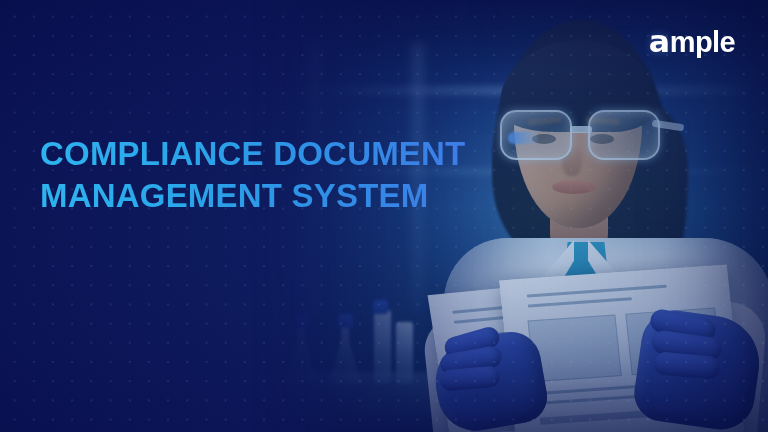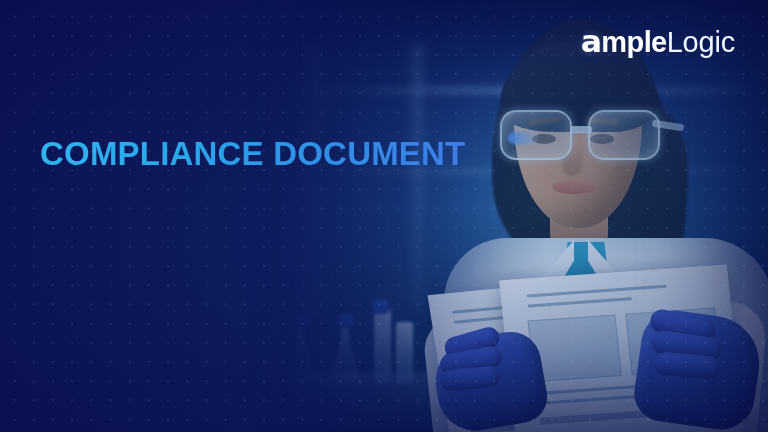--- a/index.html
+++ b/index.html
@@ -398,20 +398,20 @@
       <div class="cool-wash"></div>
       <div class="blue-tint"></div>
       <div class="vignette"></div>
       <div class="photo-dots"></div>
     </div>
   </div>
 
   <div class="logo">
     <span class="logo-mark">a</span>
       <span class="logo-ample">mple</span>
-      <span class="logo-logic">Logic</span>
   </div>
 
   <h1 class="headline">
     <span class="hl-line">COMPLIANCE DOCUMENT</span>
+    <span class="hl-line">MANAGEMENT SYSTEM</span>
   </h1>
 
 </div>
 
 </body></html>

